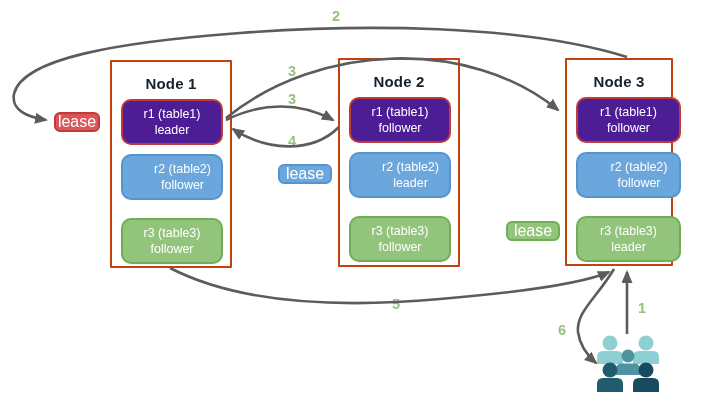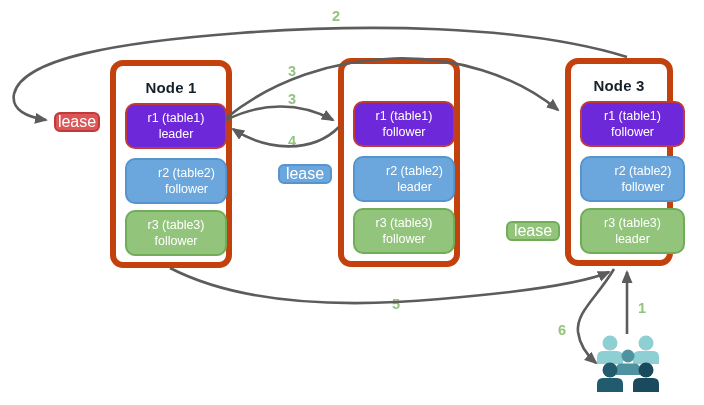--- a/index.html
+++ b/index.html
@@ -1,38 +1,38 @@
 <!DOCTYPE html>
 <html><head>
 <meta charset="utf-8">
 <style>
   html,body{margin:0;padding:0;background:#ffffff;}
   .canvas{
     position:relative;width:704px;height:405px;overflow:hidden;
     background:#ffffff;font-family:"Liberation Sans",sans-serif;
   }
   .node{
-    position:absolute;background:#ffffff;border:6px solid #c2410c;
-    border-radius:13px;box-sizing:border-box;
+    position:absolute;background:#ffffff;border:2px solid #c2410c;
+    border-radius:1px;box-sizing:border-box;
   }
   .node-title{
     text-align:center;font-weight:bold;font-size:15px;color:#15202b;
     margin-top:13px;letter-spacing:.2px;
   }
   .replica{
     position:absolute;left:9px;width:102px;height:46px;border-radius:10px;
     border:2px solid;box-sizing:border-box;color:#ffffff;
     display:flex;flex-direction:column;align-items:center;justify-content:center;
     font-size:12.5px;line-height:1.3;text-align:center;
   }
   .node3 .replica{width:105px;}
-  .r-red{background:#6d28d9;border-color:#C03A3A;}
+  .r-red{background:#4c1d95;border-color:#C03A3A;}
   .r-blue{background:#6BA7DC;border-color:#5694CE;}
   .r-green{background:#92C47C;border-color:#6FAD58;}
-  .rep1{top:37px;} .rep2{top:92px;padding-left:21px;} .rep3{top:144px;}
+  .rep1{top:37px;} .rep2{top:92px;padding-left:21px;} .rep3{top:156px;}
   .lease{
     position:absolute;border:2px solid;border-radius:6px;box-sizing:border-box;
     color:#ffffff;font-size:16px;display:flex;align-items:center;justify-content:center;
   }
   .l-red{left:54px;top:112px;width:46px;height:20px;background:#DB5757;border-color:#C03A3A;}
   .l-blue{left:278px;top:164px;width:54px;height:20px;background:#6BA7DC;border-color:#5694CE;}
   .l-green{left:506px;top:221px;width:54px;height:20px;background:#92C47C;border-color:#6FAD58;}
   .step{
     position:absolute;color:#93C47D;font-weight:bold;font-size:14.5px;
     width:16px;text-align:center;
@@ -54,20 +54,21 @@
       <span>r2 (table2)</span>
       <span>follower</span>
     </div>
     <div class="replica rep3 r-green">
       <span>r3 (table3)</span>
       <span>follower</span>
     </div>
   </div>
 
   <div class="node node2" style="left:338px;top:58px;width:122px;height:209px;">
+    <div class="node-title">Node 2</div>
     <div class="replica rep1 r-red">
       <span>r1 (table1)</span>
       <span>follower</span>
     </div>
     <div class="replica rep2 r-blue">
       <span>r2 (table2)</span>
       <span>leader</span>
     </div>
     <div class="replica rep3 r-green">
       <span>r3 (table3)</span>

